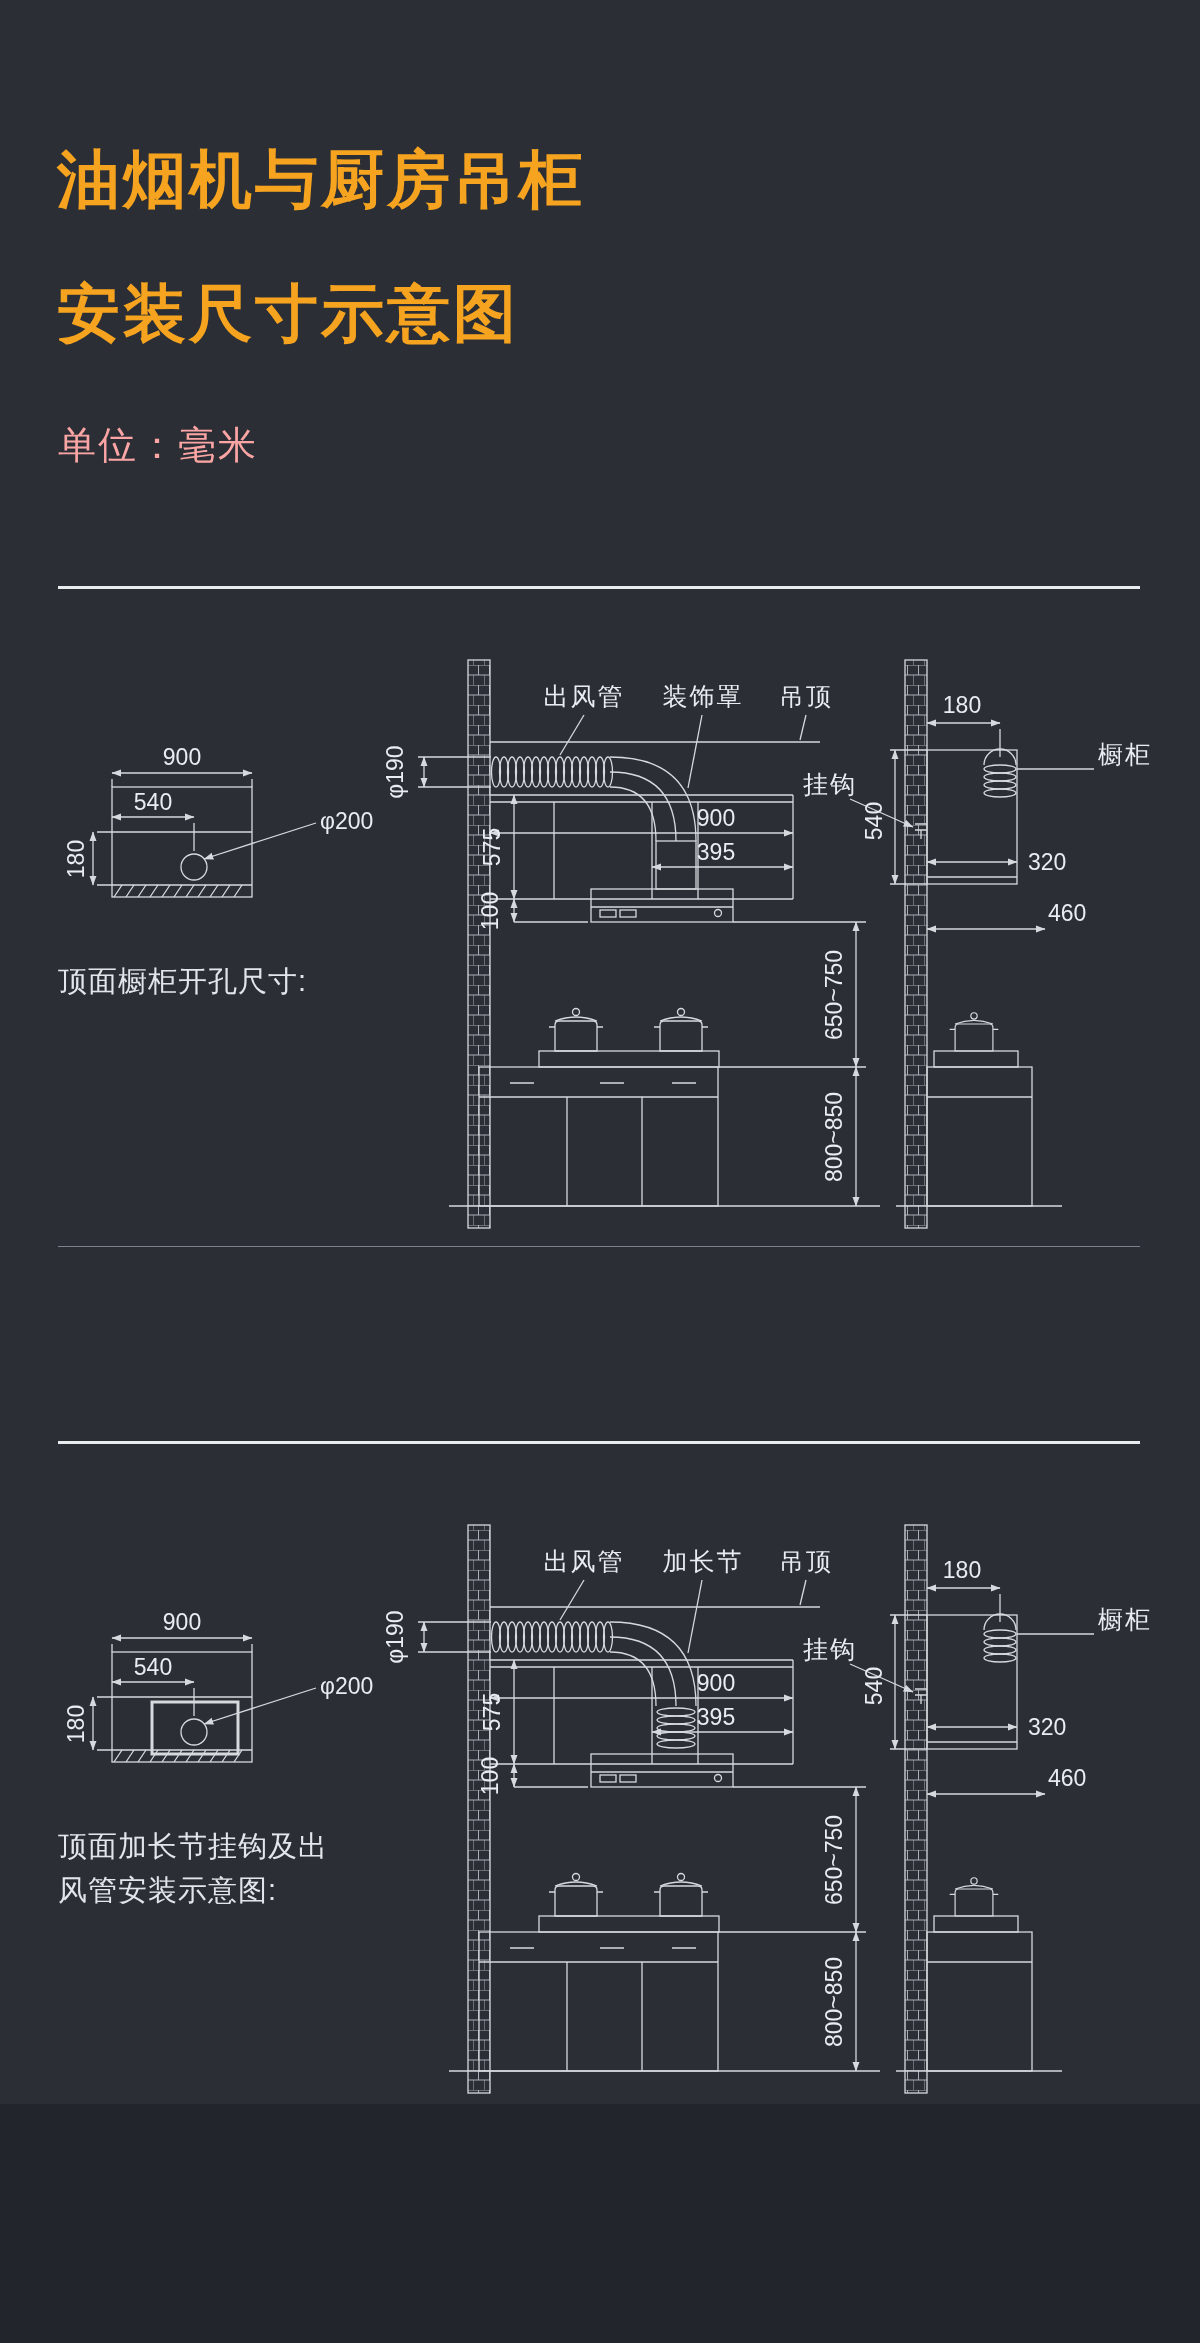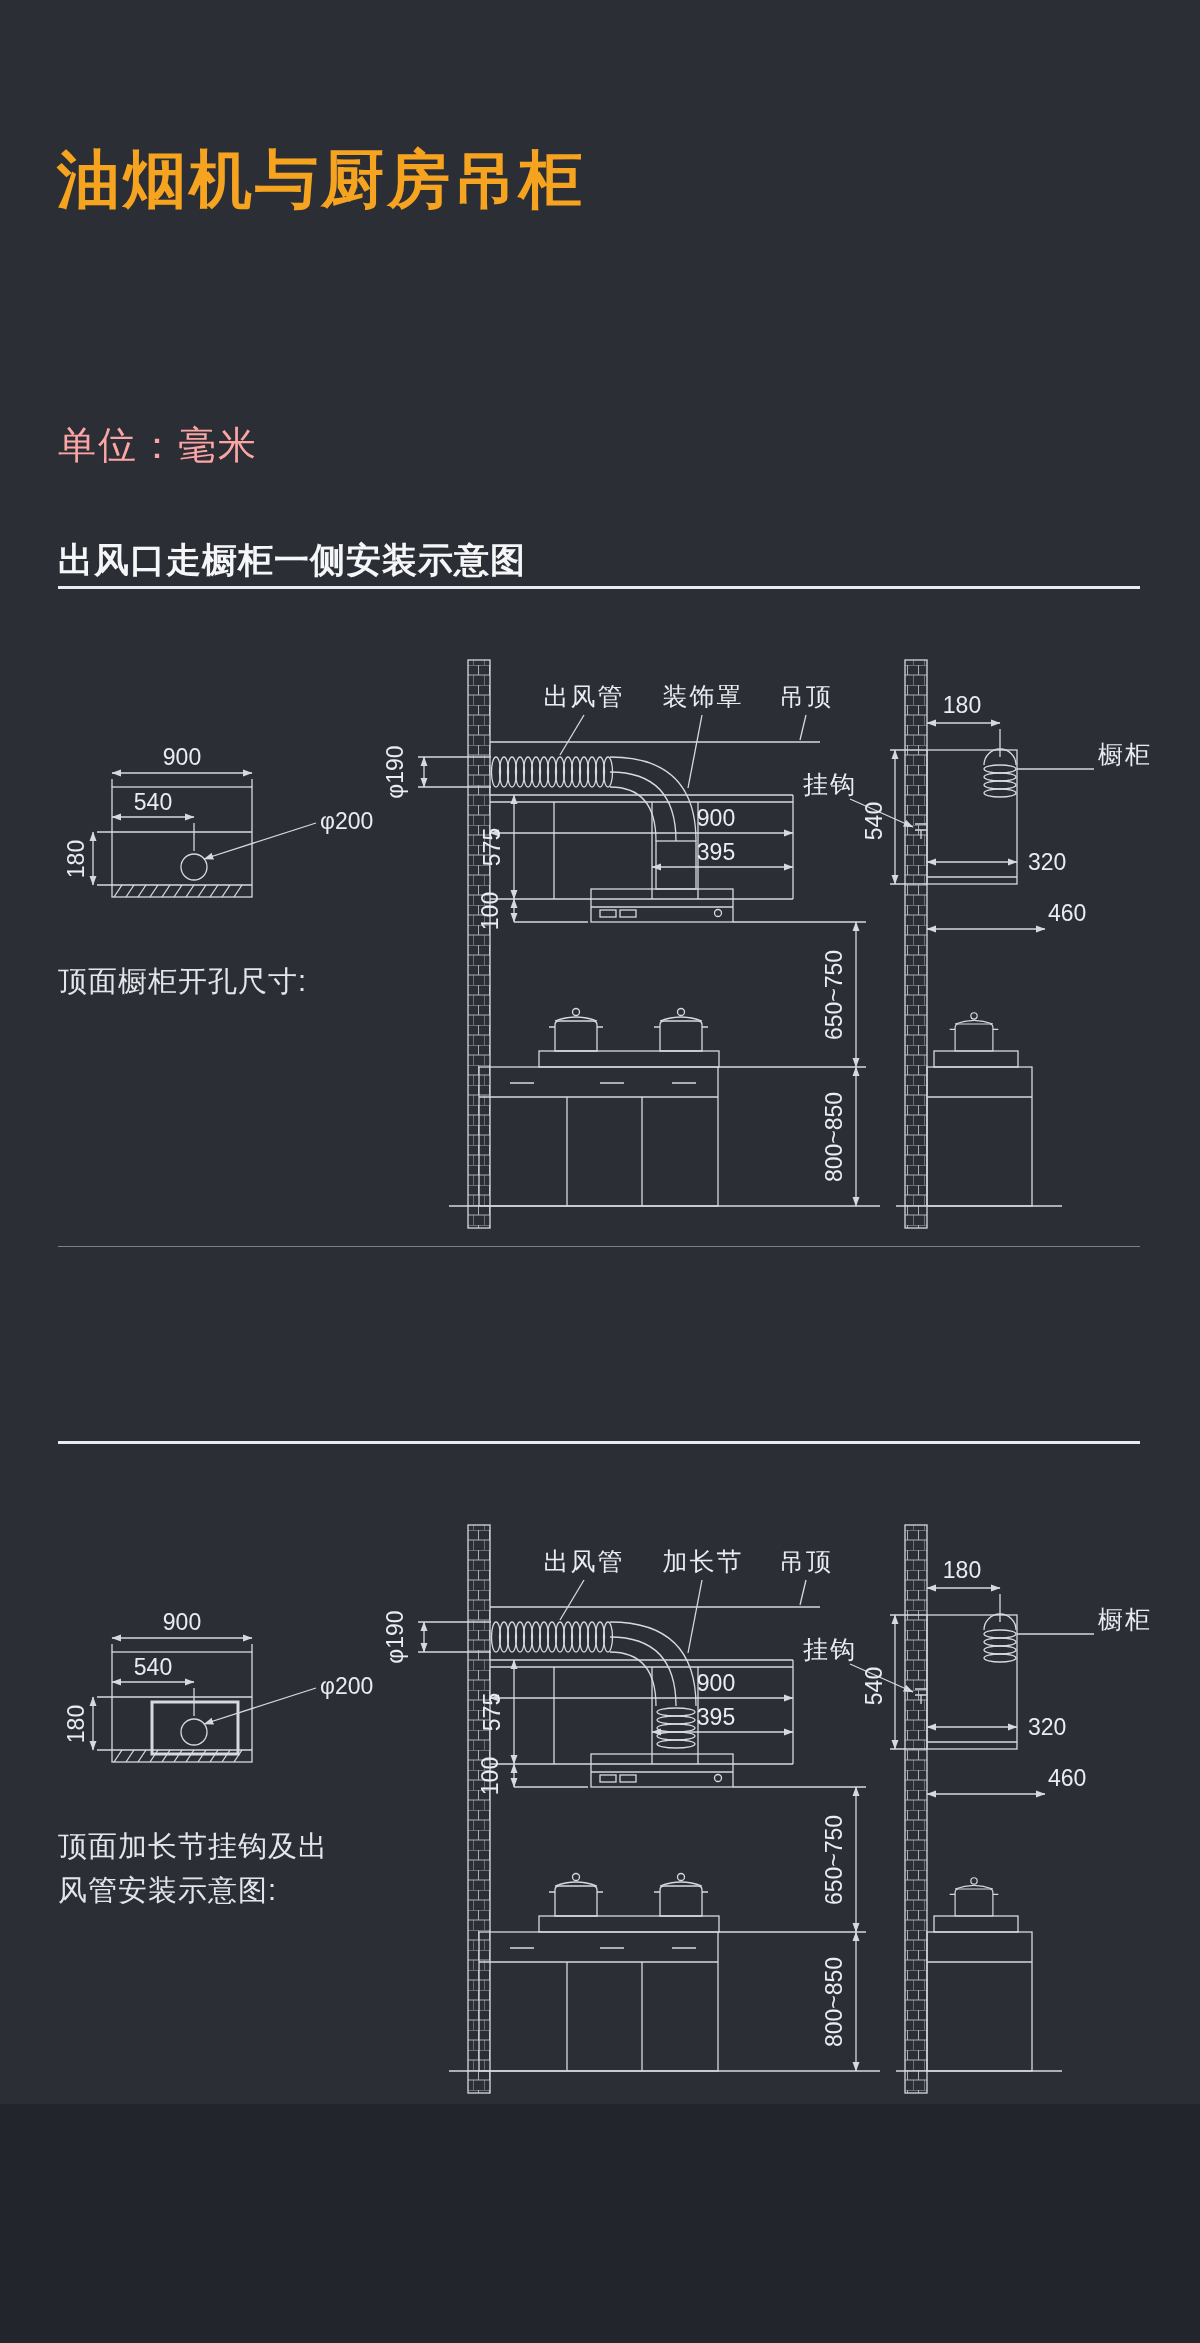--- a/index.html
+++ b/index.html
@@ -155,23 +155,23 @@
           <rect x="934" y="406" width="84" height="16"></rect>
           <use href="#pot" xlink:href="#pot" transform="translate(974,406) scale(0.9)"></use>
           <rect x="927" y="422" width="105" height="139"></rect>
           <path d="M927,452 H1032"></path>
         </g>
       </g>
     </defs>
   </svg>
 
   <div class="title-line" id="title1">油烟机与厨房吊柜</div>
+  <div class="title-line" id="title2">安装尺寸示意图</div>
   <div class="unit">单位：毫米</div>
 
-  <div class="sec-head" id="head1">出风口走橱柜一侧安装示意图</div>
   <div class="rule" id="rule1"></div>
 
   <svg class="dwg" id="svg1" viewBox="0 0 1200 620">
     <use href="#drawing" xlink:href="#drawing"></use>
     <g class="ln">
       <rect x="656" y="196" width="40" height="48"></rect>
     </g>
     <g>
       <text x="182" y="120" text-anchor="middle">900</text>
       <text x="153" y="165" text-anchor="middle">540</text>

